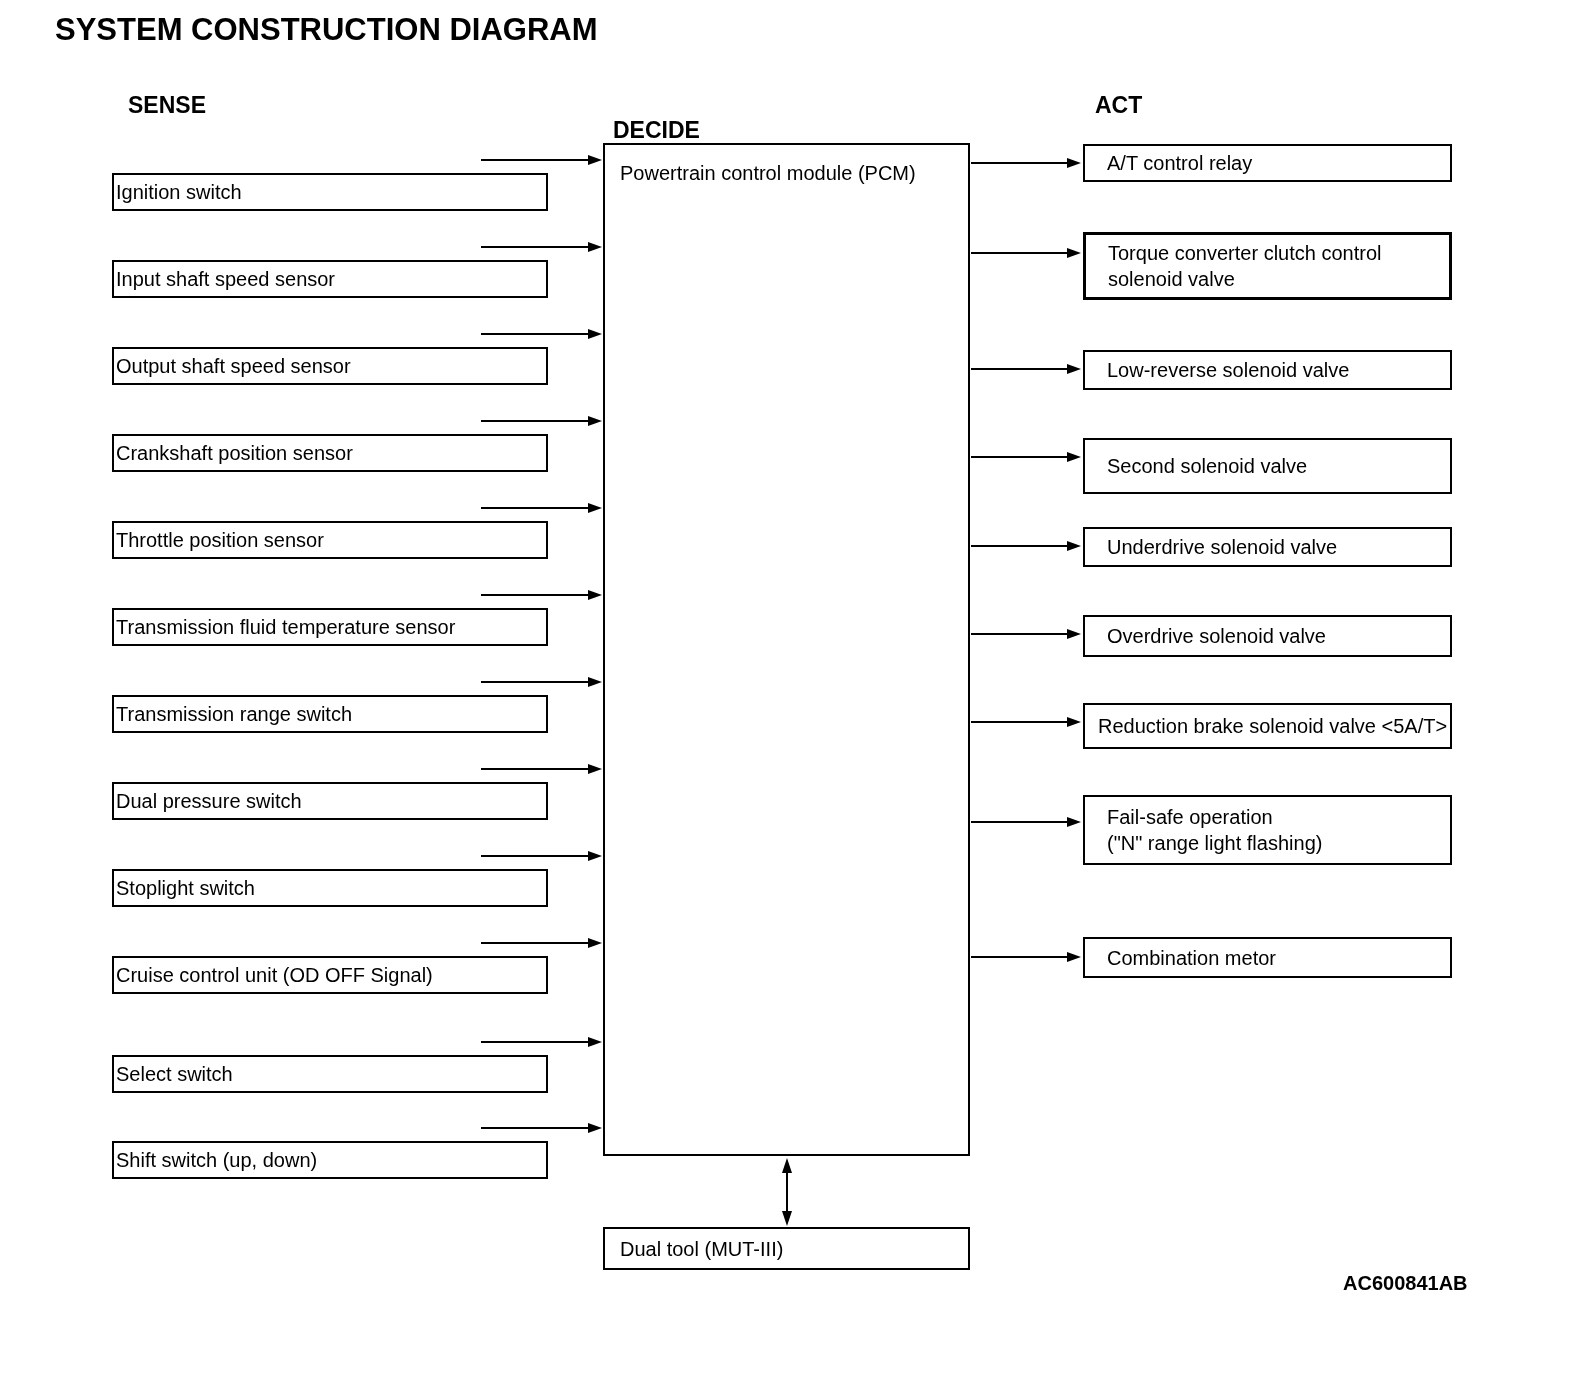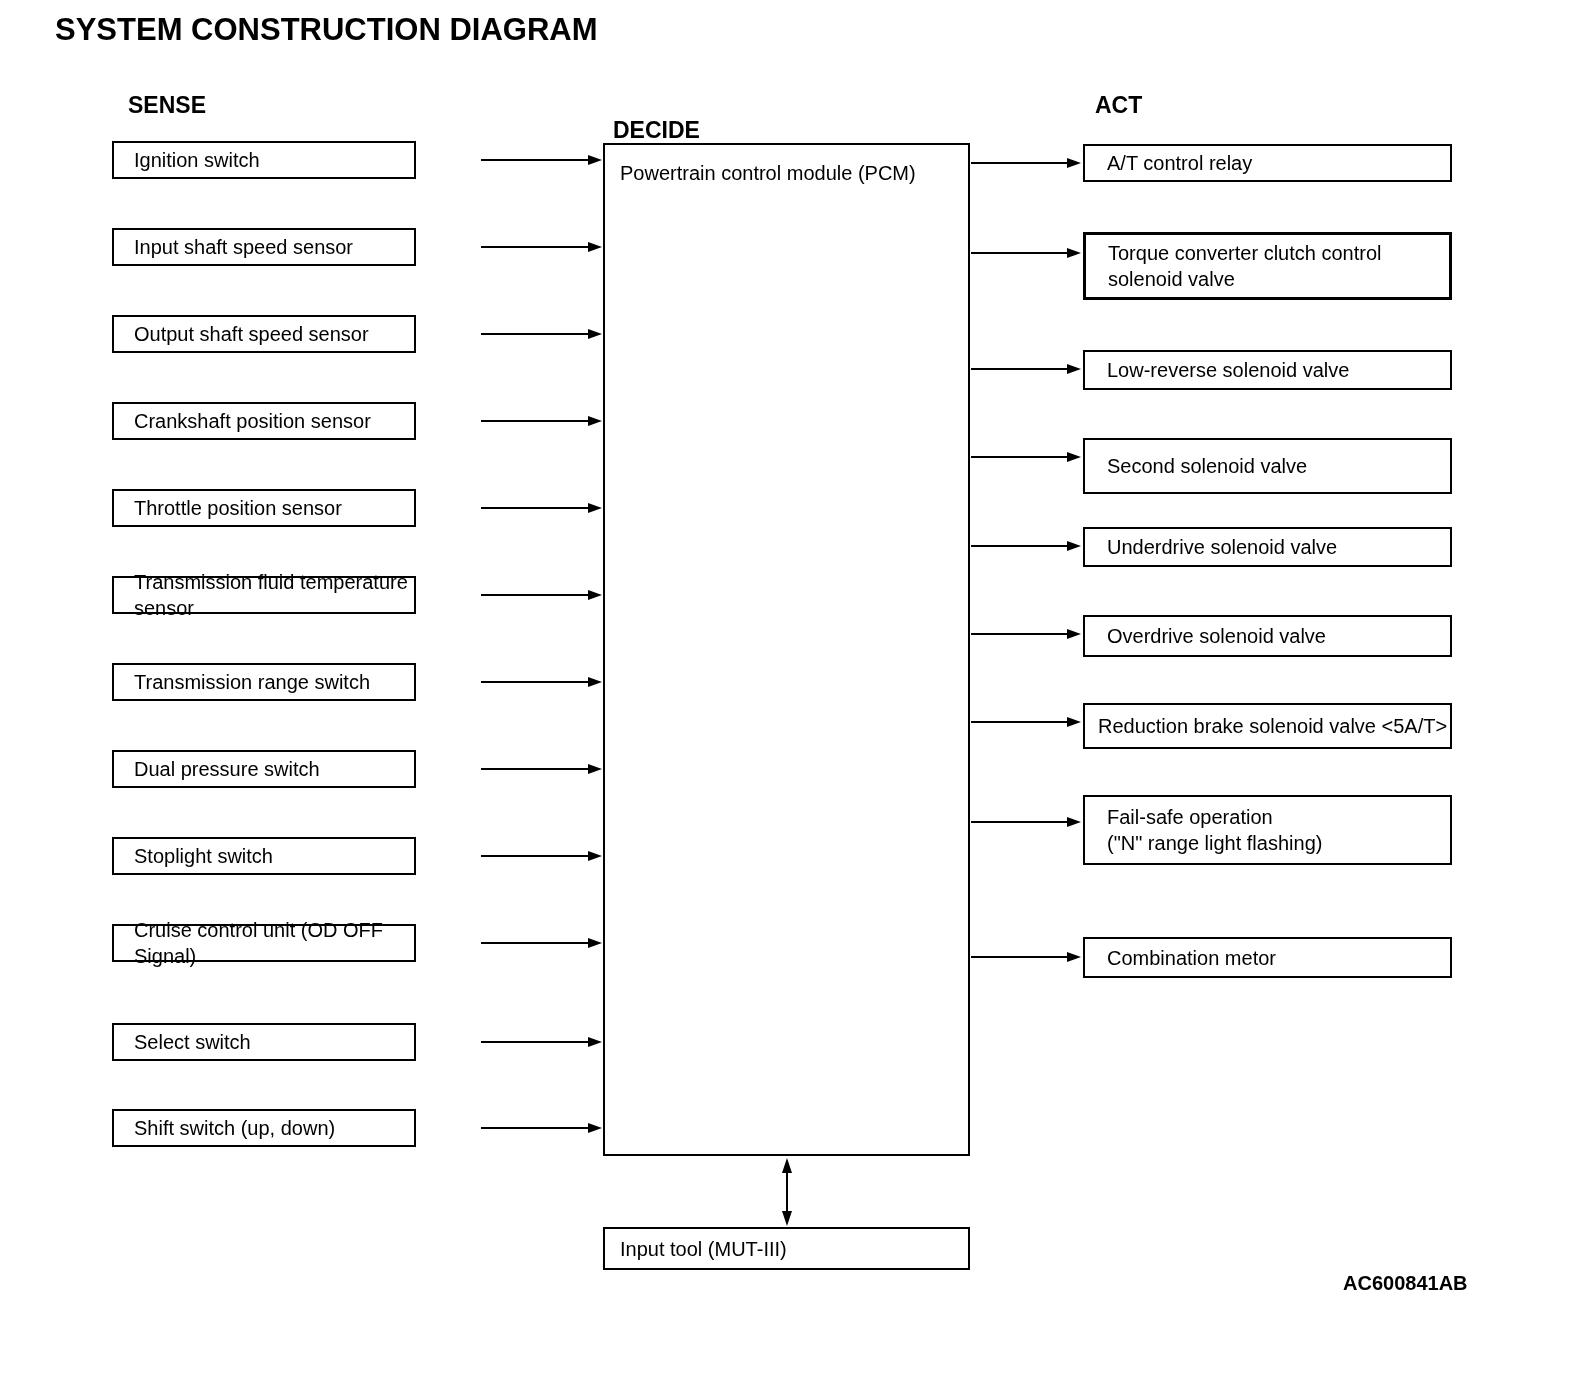--- a/index.html
+++ b/index.html
@@ -42,23 +42,24 @@
     display: flex;
     align-items: center;
   }
   .box span {
     font-size: 20px;
     line-height: 26px;
     white-space: pre-line;
   }
   .sense-box {
     left: 112px;
-    width: 304px;
+    width: 436px;
     height: 38px;
-    padding-left: 20px;
+    padding-left: 2px;
+    margin-top: 32px;
   }
   .act-box {
     left: 1083px;
     width: 369px;
     padding-left: 22px;
   }
   .act-box.thick { border-width: 3px; }
   .pcm-box {
     left: 603px;
     top: 143px;
@@ -143,21 +144,21 @@
       <span>Select switch</span>
     </div>
   <div class="box sense-box" style="top:1109px">
       <span>Shift switch (up, down)</span>
     </div>
 
   <div class="box pcm-box">
       <span>Powertrain control module (PCM)</span>
     </div>
   <div class="box scan-box">
-      <span>Input tool (MUT-III)</span>
+      <span>Dual tool (MUT-III)</span>
     </div>
 
   <div class="box act-box" style="top:144px;height:38px">
       <span>A/T control relay</span>
     </div>
   <div class="box act-box thick" style="top:232px;height:68px">
       <span>Torque converter clutch control
 solenoid valve</span>
     </div>
   <div class="box act-box" style="top:350px;height:40px">

